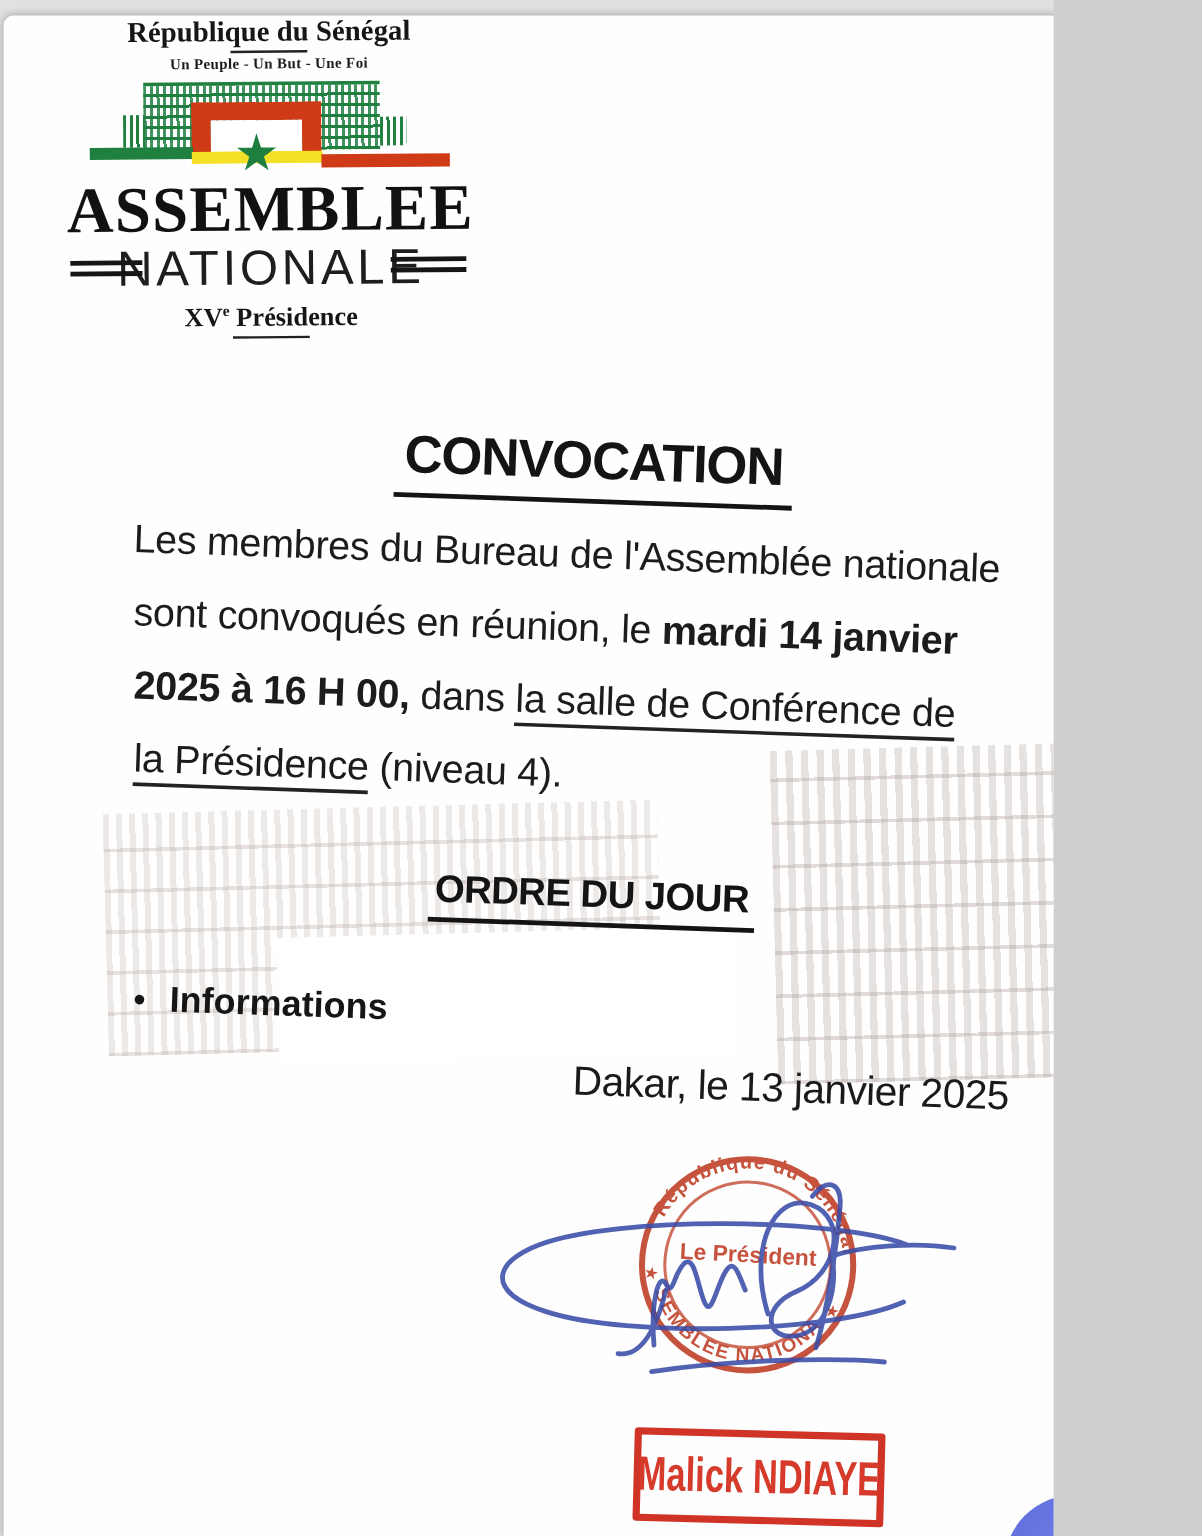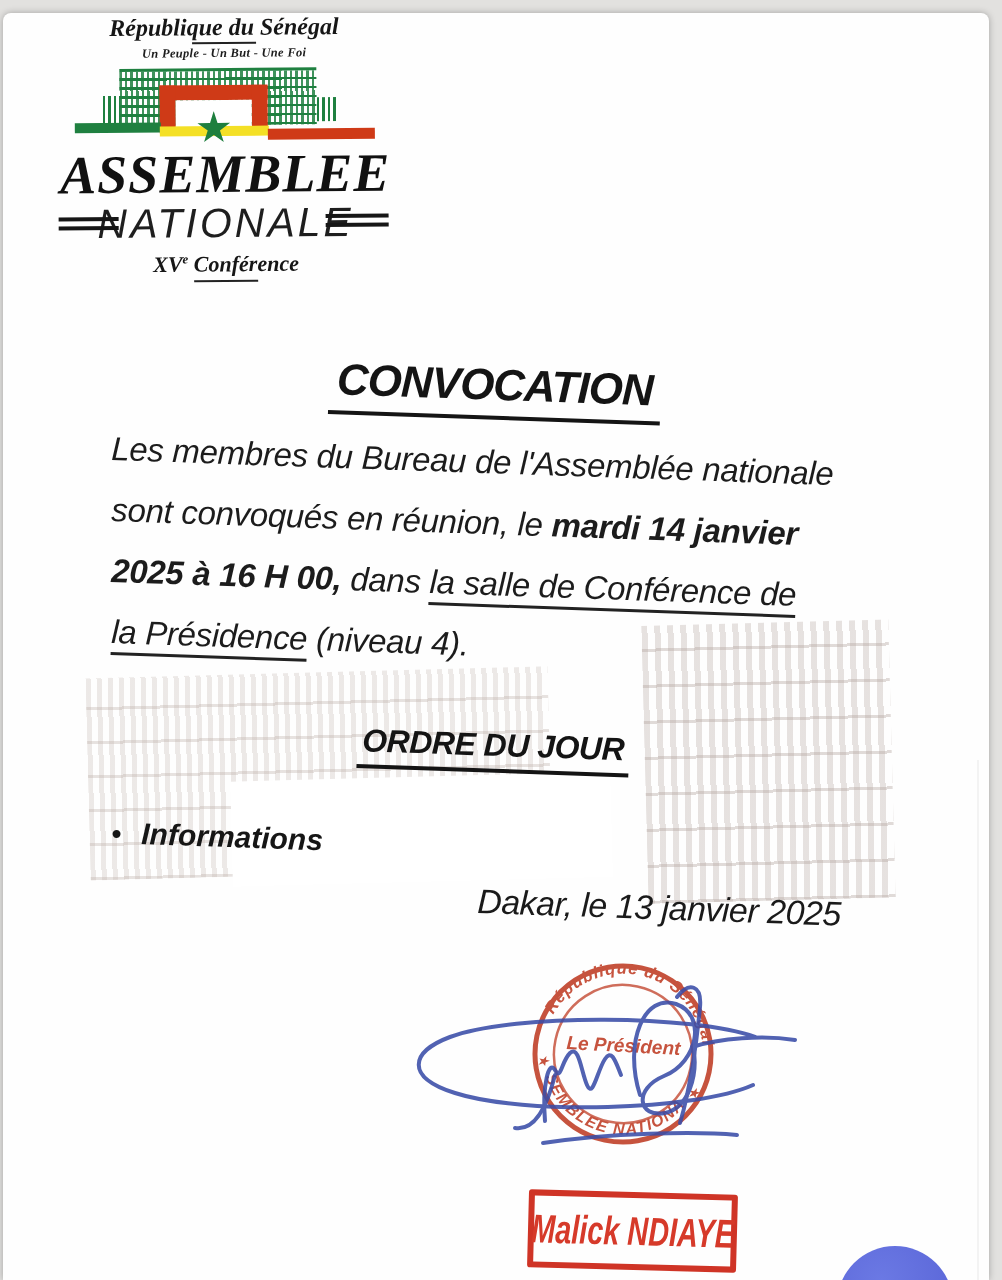--- a/index.html
+++ b/index.html
@@ -1,17 +1,17 @@
 <!DOCTYPE html>
 <html><head>
 <meta charset="utf-8">
 <style>
   html,body{margin:0;padding:0;background:#cfcfcf;}
-  #canvas{position:relative;width:1002px;height:1280px;overflow:hidden;
-          background:#e2e1df;font-family:"Liberation Sans",sans-serif;color:#1b1b1b;font-style:italic;}
+  #canvas{position:relative;width:878px;height:1280px;overflow:hidden;
+          background:#e2e1df;font-family:"Liberation Sans",sans-serif;color:#1b1b1b;}
   
   .page{position:absolute;left:3px;top:13px;width:986px;height:1267px;background:#fefefe;
         border-radius:8px 8px 0 0;box-shadow:0 0 7px rgba(0,0,0,.28);}
   .crease{position:absolute;left:977px;top:760px;width:2px;height:520px;background:rgba(0,0,0,.045);}
   
   .wm{position:absolute;left:80px;top:630px;width:812px;height:278px;transform:rotate(-1.5deg);}
   .wm-a{position:absolute;left:8px;top:38px;width:462px;height:202px;
         background:
          repeating-linear-gradient(0deg, rgba(186,172,165,.34) 0 3px, rgba(0,0,0,0) 3px 34px),
          repeating-linear-gradient(90deg, rgba(186,172,165,.26) 0 5px, rgba(255,255,255,0) 5px 11px);}
@@ -109,21 +109,21 @@
     </div>
 
     <div class="org1">ASSEMBLEE</div>
     <div class="org2row">
       <div class="bar b1l"></div>
       <div class="bar b2l"></div>
       <span class="org2">NATIONALE</span>
       <div class="bar b1r"></div>
       <div class="bar b2r"></div>
     </div>
-    <div class="leg"><span>XV</span><sup>e</sup>&nbsp;<span>Conférence</span></div>
+    <div class="leg"><span>XV</span><sup>e</sup>&nbsp;<span>Présidence</span></div>
     <div class="leg-line"></div>
   </div>
 
   <div class="rot title">CONVOCATION</div>
 
   <div class="rot bline l1">Les membres du Bureau de l'Assemblée nationale</div>
   <div class="rot bline l2"><span>sont convoqués en réunion, le </span><span class="bold">mardi 14 janvier</span></div>
   <div class="rot bline l3"><span class="bold">2025 à 16 H 00,</span><span> dans </span><span class="und">la salle de Conférence de</span></div>
   <div class="rot bline l4"><span class="und">la Présidence</span><span> (niveau 4).</span></div>
 

